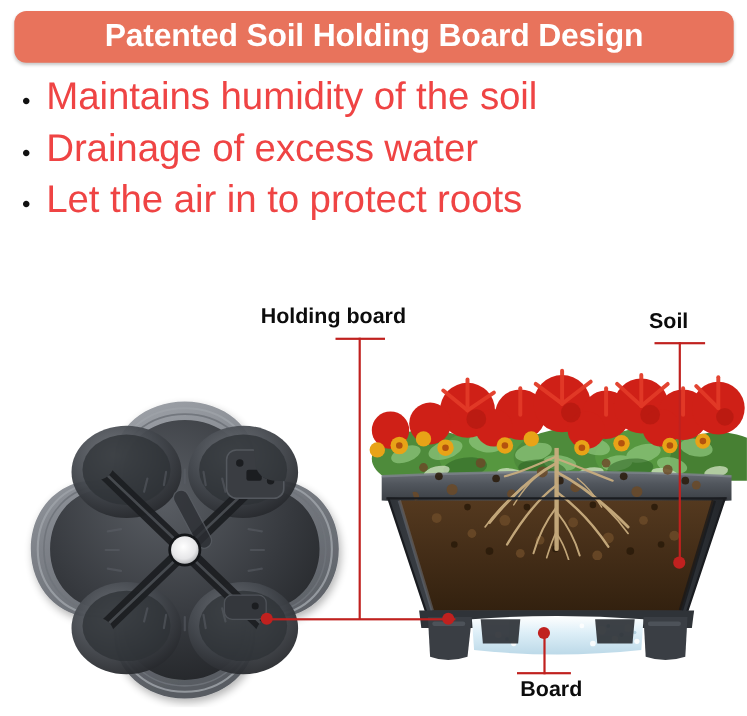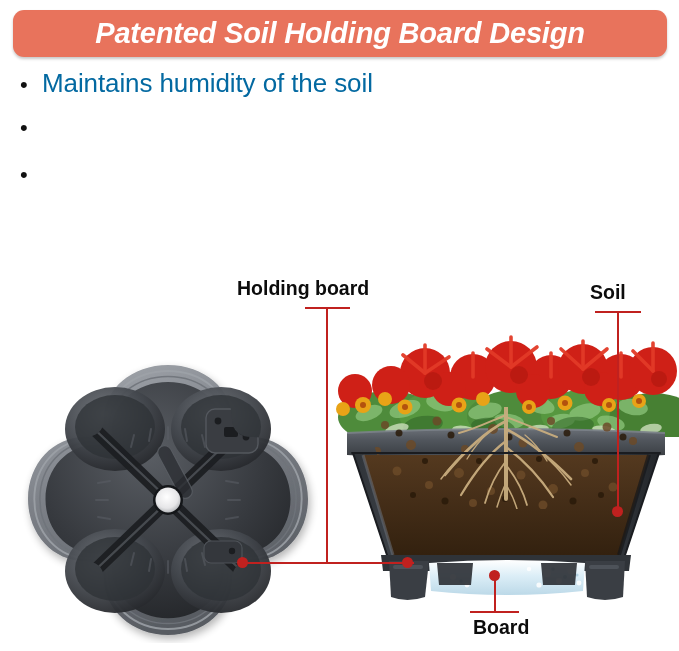--- a/index.html
+++ b/index.html
@@ -23,21 +23,20 @@
     top: 10px;
     width: 654px;
     height: 47px;
     background: var(--banner-bg, #e8735c);
     border-radius: 11px;
     box-shadow: 0 2px 3px rgba(0,0,0,0.22);
     display: flex;
     align-items: center;
     justify-content: center;
     box-sizing: border-box;
-    font-style: italic;
   }
   #banner-title {
     color: #ffffff;
     font-size: 29px;
     font-weight: bold;
     letter-spacing: -0.2px;
     line-height: 1;
     white-space: nowrap;
   }
 
@@ -55,22 +54,22 @@
     color: #111111;
   }
   .feature-bullet {
     width: 22px;
     font-size: 22px;
     line-height: 1;
     color: #111111;
     flex: 0 0 22px;
   }
   .feature-text {
-    font-size: 26px;
-    color: #0369a1;
+    font-size: 35px;
+    color: #ef4444;
     line-height: 1;
     letter-spacing: -0.1px;
   }
 
   
   #diagram {
     position: absolute;
     left: 0;
     top: 255px;
     width: 679px;
@@ -146,23 +145,25 @@
   <span id="banner-title" style="color: rgb(255, 255, 255);">Patented Soil Holding Board Design</span>
 </div>
 
 <div id="feature-list">
   <div class="feature-item">
     <span class="feature-bullet">•</span>
     <span class="feature-text">Maintains humidity of the soil</span>
   </div>
   <div class="feature-item">
     <span class="feature-bullet">•</span>
+    <span class="feature-text">Drainage of excess water</span>
   </div>
   <div class="feature-item">
     <span class="feature-bullet">•</span>
+    <span class="feature-text">Let the air in to protect roots</span>
   </div>
 </div>
 
 <div id="diagram">
 
   <svg id="product-board" viewBox="0 0 300 286" xmlns="http://www.w3.org/2000/svg">
     <defs>
       <radialGradient id="lobeGrad" cx="40%" cy="32%" r="72%">
         <stop offset="0%" stop-color="#6c7076"></stop>
         <stop offset="55%" stop-color="#44484e"></stop>

